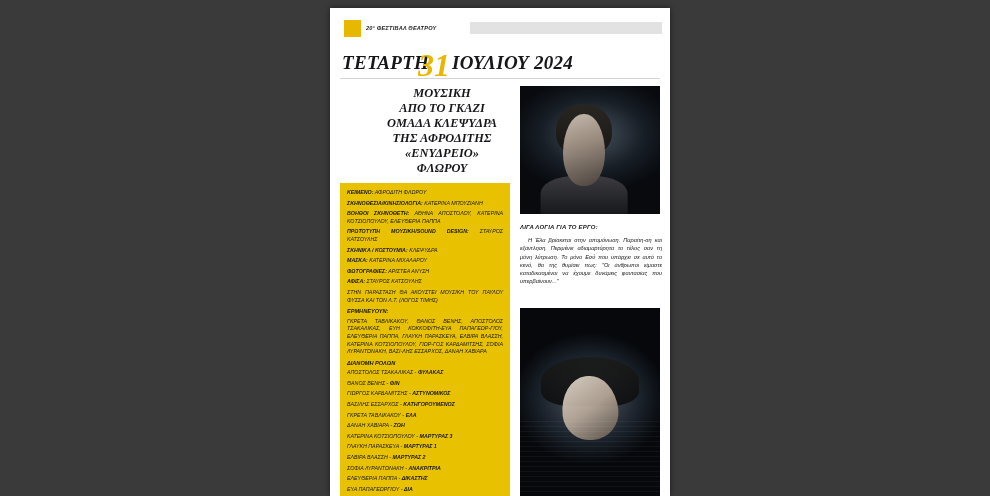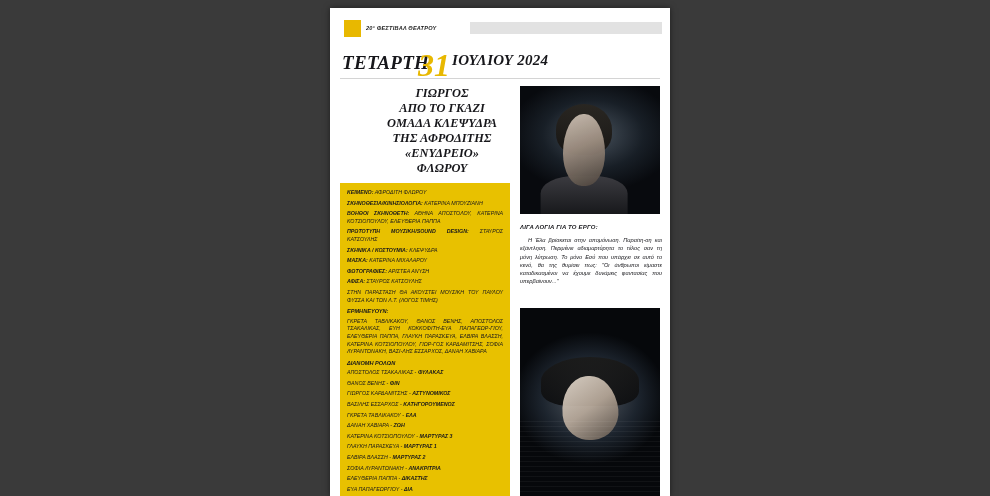--- a/index.html
+++ b/index.html
@@ -48,21 +48,21 @@
     font-size:19px;font-weight:bold;color:#17171b;letter-spacing:.3px;
   }
   .t-num{
     position:absolute;left:88px;top:-1px;
     font-family:"Liberation Serif", serif;
     font-size:32px;font-weight:bold;color:#e8b800;
   }
   .t-month{
     position:absolute;left:122px;top:4px;
     font-family:"Liberation Serif", serif;
-    font-size:15px;font-weight:bold;color:#17171b;letter-spacing:.3px;
+    font-size:19px;font-weight:bold;color:#17171b;letter-spacing:.3px;
   }
   .rule{
     position:absolute;left:10px;top:70px;width:320px;height:1px;background:#d4d4d4;
   }
   
   .lead{
     position:absolute;left:42px;top:78px;width:140px;
     text-align:center;
     font-family:"Liberation Serif", serif;
     font-weight:bold;
@@ -167,21 +167,21 @@
     </div>
 
     <div class="titleline">
       <div class="t-day">ΤΕΤΑΡΤΗ</div>
       <div class="t-num">31</div>
       <div class="t-month">ΙΟΥΛΙΟΥ 2024</div>
     </div>
     <div class="rule"></div>
 
     <div class="lead">
-      <span class="q">ΓΙΩΡΓΟΣ</span>
+      <span class="q">ΜΟΥΣΙΚΗ</span>
       <span class="q">ΑΠΟ ΤΟ ΓΚΑΖΙ</span>
       <span class="q">ΟΜΑΔΑ ΚΛΕΨΥΔΡΑ</span>
       <span class="q">ΤΗΣ ΑΦΡΟΔΙΤΗΣ</span>
       <span class="q">«ΕΝΥΔΡΕΙΟ»</span>
       <span class="q">ΦΛΩΡΟΥ</span>
     </div>
 
     <div class="yellowbox">
       <p>
         <b>ΚΕΙΜΕΝΟ:</b>

